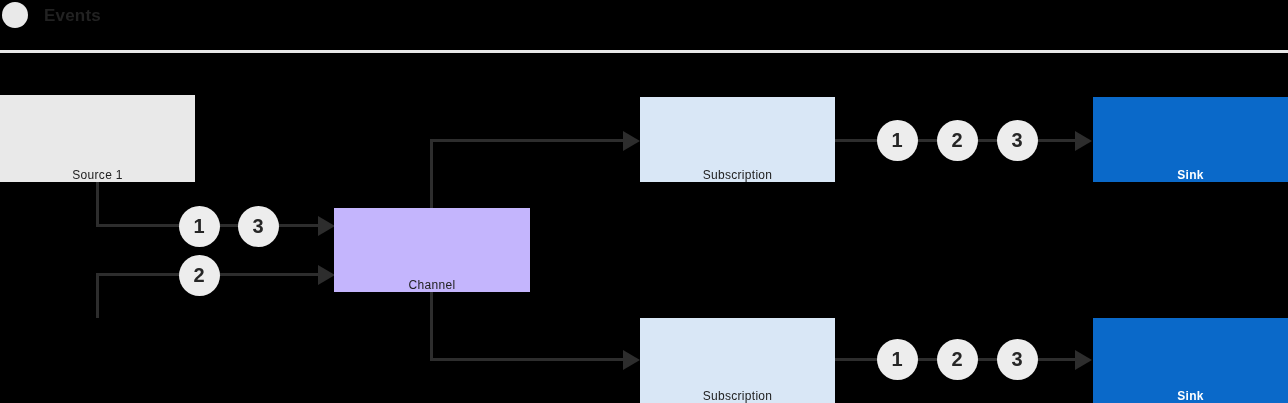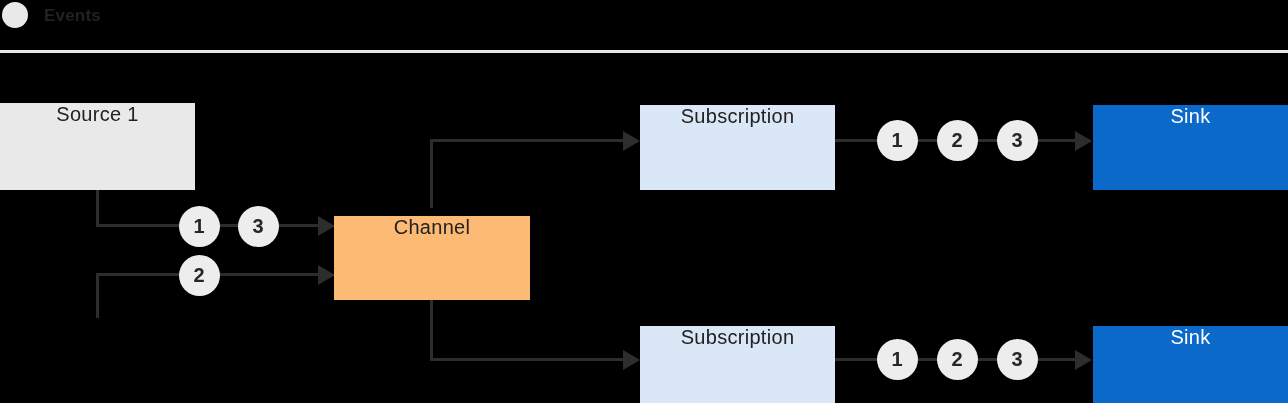--- a/index.html
+++ b/index.html
@@ -14,24 +14,24 @@
   .legend-swatch{
     position:absolute;left:2px;top:2px;width:26px;height:26px;border-radius:50%;
   }
   .legend-label{
     position:absolute;left:44px;top:6px;font-size:17px;font-weight:700;letter-spacing:.2px;
   }
   .rule{
     position:absolute;left:0;top:50px;width:1288px;height:3px;
   }
   .node{
-    position:absolute;display:flex;align-items:flex-start;justify-content:center;
-    font-size:20px;letter-spacing:.3px;font-weight:400;margin-top:8px;
+    position:absolute;display:flex;align-items:flex-end;justify-content:center;
+    font-size:12px;letter-spacing:.3px;font-weight:400;
   }
-  .node.blue{font-weight:400;}
+  .node.blue{font-weight:700;}
   .edge{position:absolute;}
   .arrowhead{
     position:absolute;width:0;height:0;
     border-top:10px solid transparent;
     border-bottom:10px solid transparent;
   }
   .event-marker{
     position:absolute;border-radius:50%;
     display:flex;align-items:center;justify-content:center;
     font-weight:700;font-size:20px;
@@ -56,21 +56,21 @@
     <div class="edge" style="left: 835px; top: 358px; width: 242px; height: 3px; background: rgb(45, 45, 45);"></div>
     <div class="arrowhead" style="left: 318px; top: 215.5px; border-left: 17px solid rgb(45, 45, 45);"></div>
     <div class="arrowhead" style="left: 318px; top: 264.5px; border-left: 17px solid rgb(45, 45, 45);"></div>
     <div class="arrowhead" style="left: 623px; top: 130.5px; border-left: 17px solid rgb(45, 45, 45);"></div>
     <div class="arrowhead" style="left: 623px; top: 349.5px; border-left: 17px solid rgb(45, 45, 45);"></div>
     <div class="arrowhead" style="left: 1075px; top: 130.5px; border-left: 17px solid rgb(45, 45, 45);"></div>
     <div class="arrowhead" style="left: 1075px; top: 349.5px; border-left: 17px solid rgb(45, 45, 45);"></div>
     <div class="node gray" style="left: 0px; top: 95px; width: 195px; height: 87px; background: rgb(233, 233, 233); color: rgb(34, 34, 34);">
       <span>Source 1</span>
     </div>
-    <div class="node gray" style="left: 334px; top: 208px; width: 196px; height: 84px; background: #fdba74; color: rgb(34, 34, 34);">
+    <div class="node gray" style="left: 334px; top: 208px; width: 196px; height: 84px; background: #c4b5fd; color: rgb(34, 34, 34);">
       <span>Channel</span>
     </div>
     <div class="node lightblue" style="left: 640px; top: 97px; width: 195px; height: 85px; background: rgb(217, 231, 246); color: rgb(34, 34, 34);">
       <span>Subscription</span>
     </div>
     <div class="node lightblue" style="left: 640px; top: 318px; width: 195px; height: 85px; background: rgb(217, 231, 246); color: rgb(34, 34, 34);">
       <span>Subscription</span>
     </div>
     <div class="node blue" style="left: 1093px; top: 97px; width: 195px; height: 85px; background: rgb(10, 105, 201); color: rgb(255, 255, 255);">
       <span>Sink</span>

